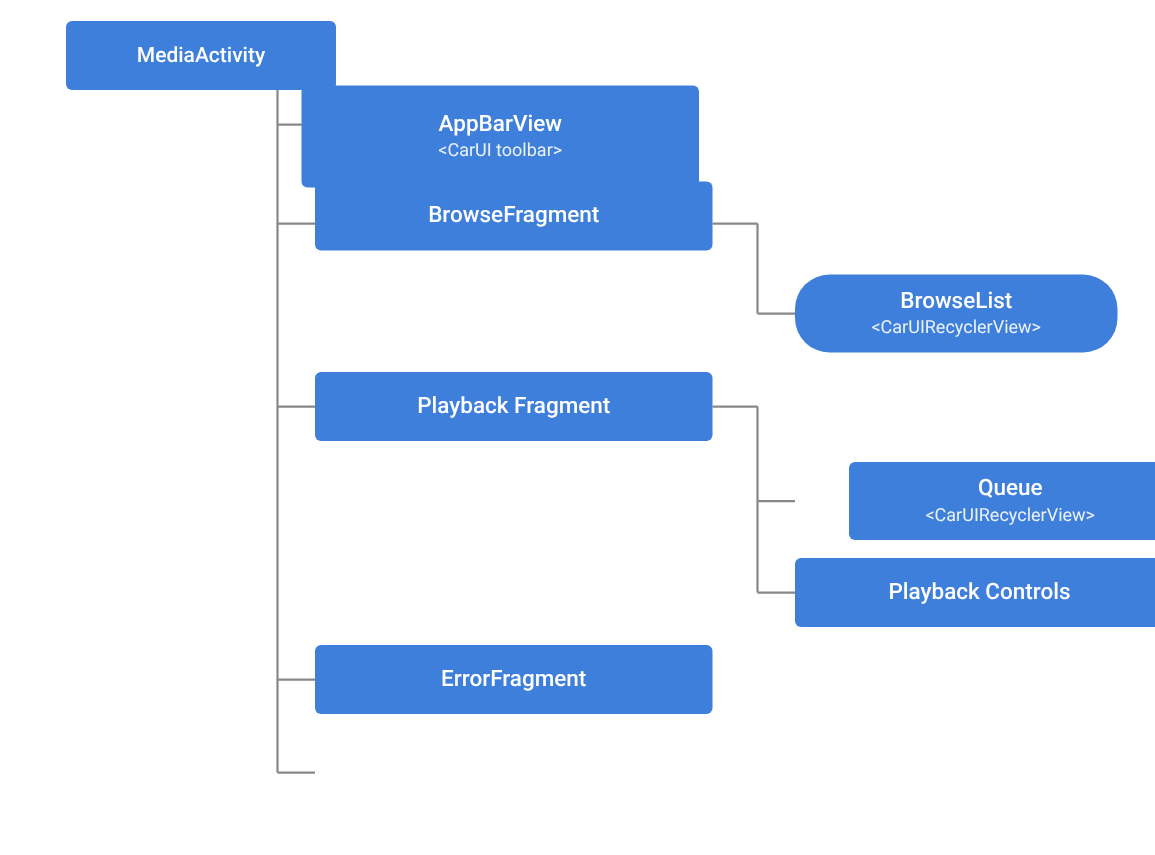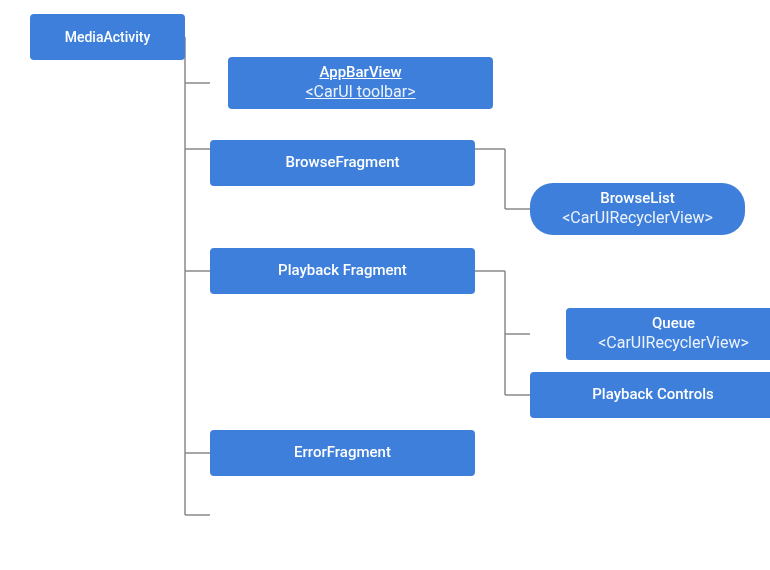--- a/index.html
+++ b/index.html
@@ -37,47 +37,46 @@
       flex-direction: column;
       align-items: center;
       justify-content: center;
       text-align: center;
       font-size: 15px;
       font-weight: 500;
       line-height: 1.3;
     }
 
     .node .subtitle {
-      font-size: 16px;
+      font-size: 12px;
       font-weight: 400;
       opacity: 0.9;
     }
 
     
     #node-media-activity {
-      left: 30px;
+      left: 44px;
       top: 14px;
-      width: 155px;
+      width: 180px;
       height: 46px;
       font-size: 14px;
     }
 
     
     #node-appbar-view {
-      left: 228px;
+      left: 201px;
       top: 57px;
       width: 265px;
-      height: 52px;
-      text-decoration: underline;
+      height: 68px;
     }
 
     
     #node-browse-fragment {
       left: 210px;
-      top: 140px;
+      top: 121px;
       width: 265px;
       height: 46px;
     }
 
     
     #node-browse-list {
       left: 530px;
       top: 183px;
       width: 215px;
       height: 52px;

